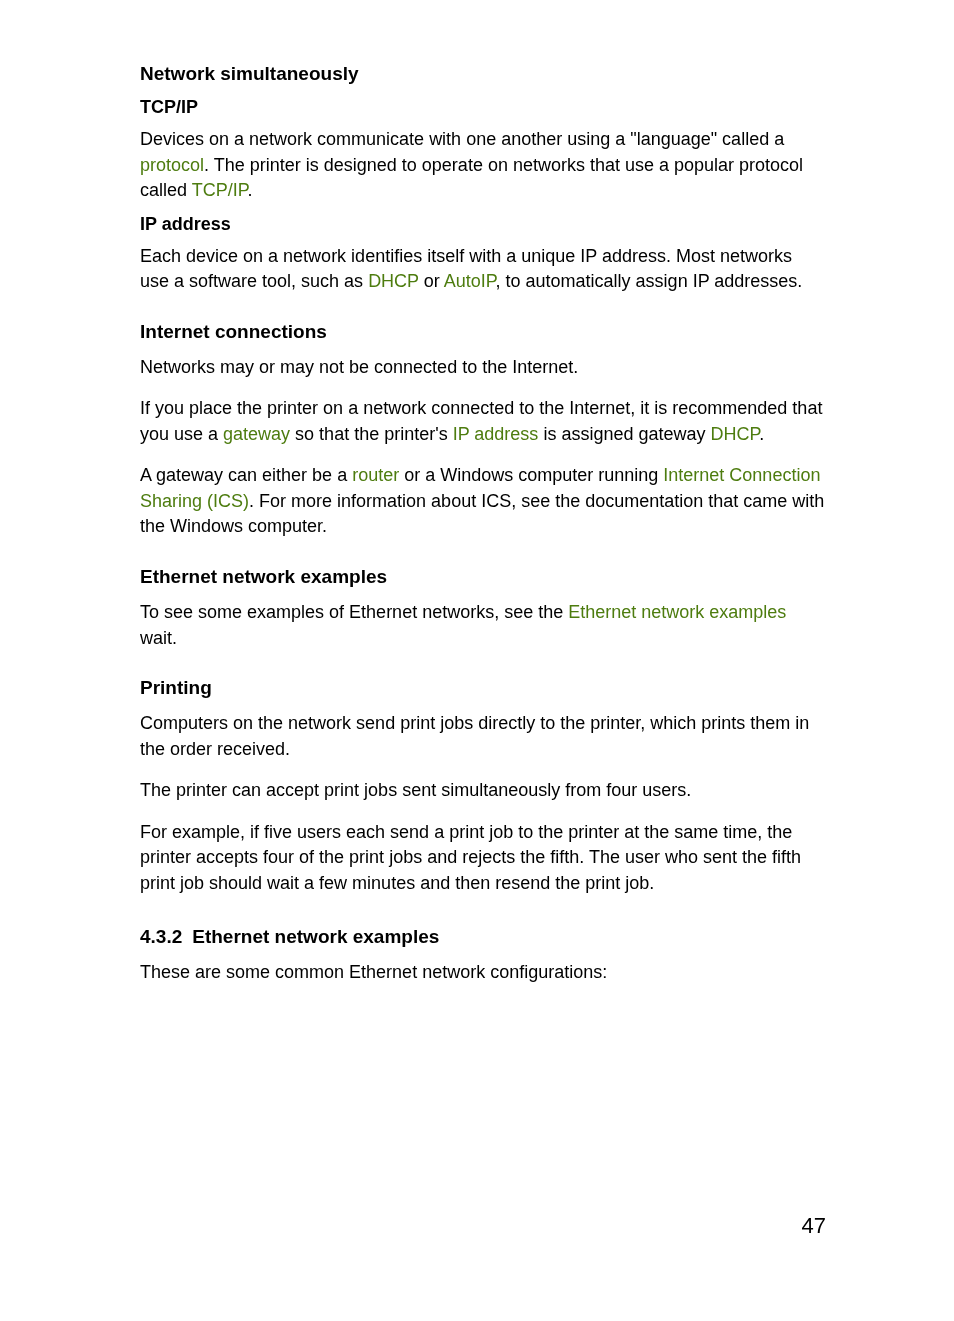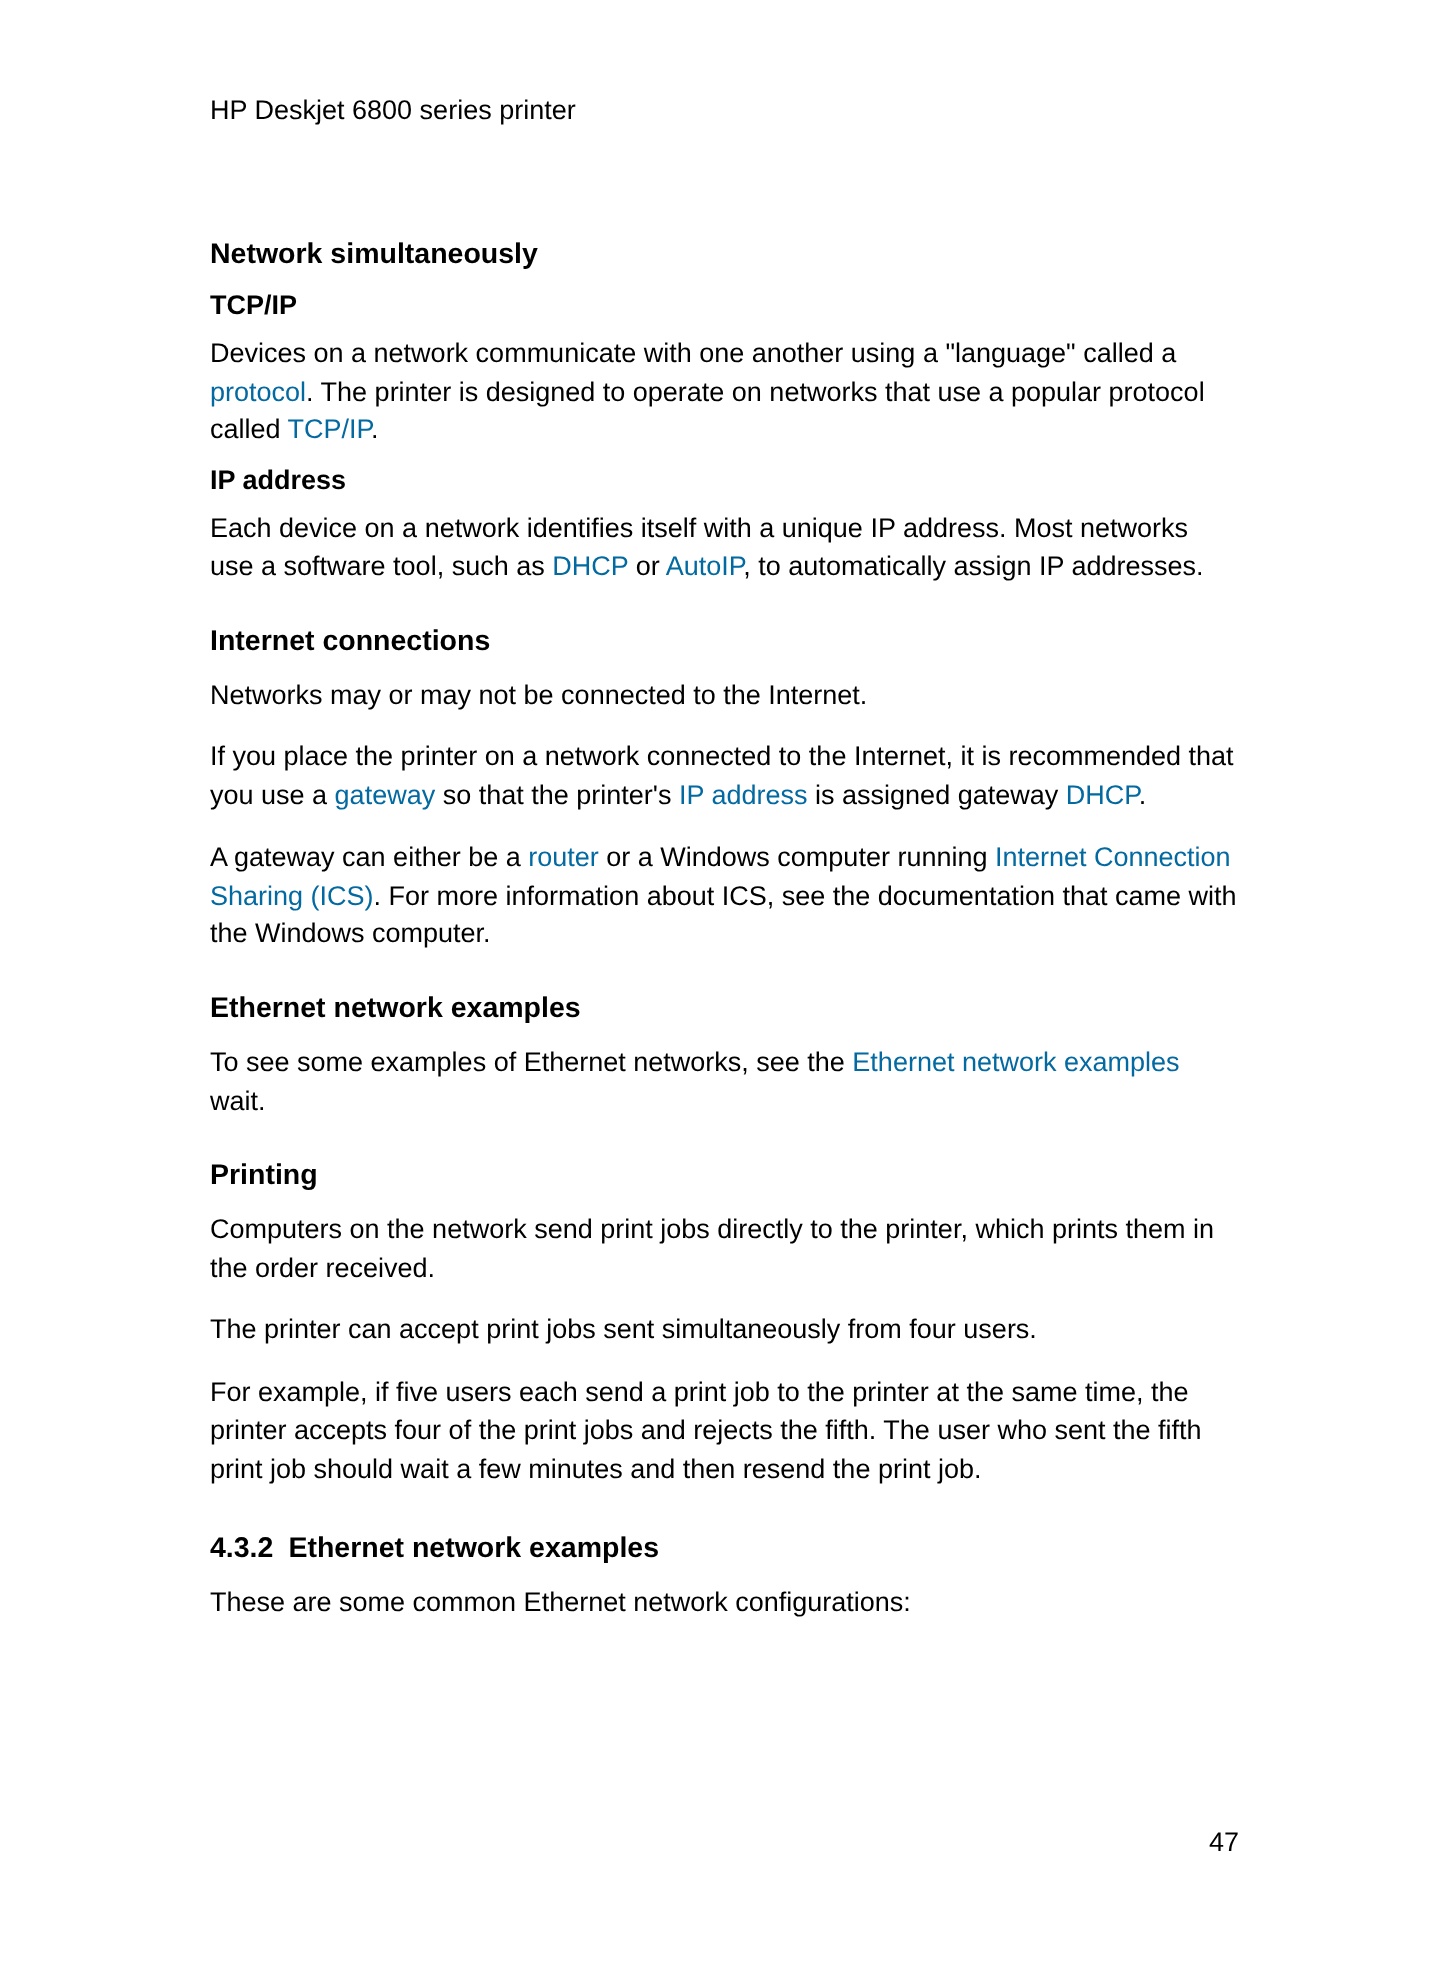--- a/index.html
+++ b/index.html
@@ -40,36 +40,35 @@
       margin-bottom: 12px;
     }
     .section-num .num { margin-right: 10px; }
     p {
       font-size: 18px;
       line-height: 1.42;
       margin-bottom: 16px;
     }
     p.tight { margin-bottom: 10px; }
     .link {
-      color: #0369a1;
+      color: #4d7c0f;
       text-decoration: none;
     }
     .page-number {
       position: absolute;
       bottom: 82px;
       right: 128px;
-      font-size: 18px;
+      font-size: 22px;
     }
   </style>
 </head>
 <body>
 
 <div class="page">
 
-  <div class="header-title">HP Deskjet 6800 series printer</div>
 
   <div class="h1 first">Network simultaneously</div>
 
   <div class="h2 first">TCP/IP</div>
   <p class="tight">
     <span>Devices on a network communicate with one another using a "language" called a </span><a class="link">protocol</a><span>. The printer is designed to operate on networks that use a popular protocol called </span><a class="link">TCP/IP</a><span>.</span>
   </p>
 
   <div class="h2">IP address</div>
   <p>

